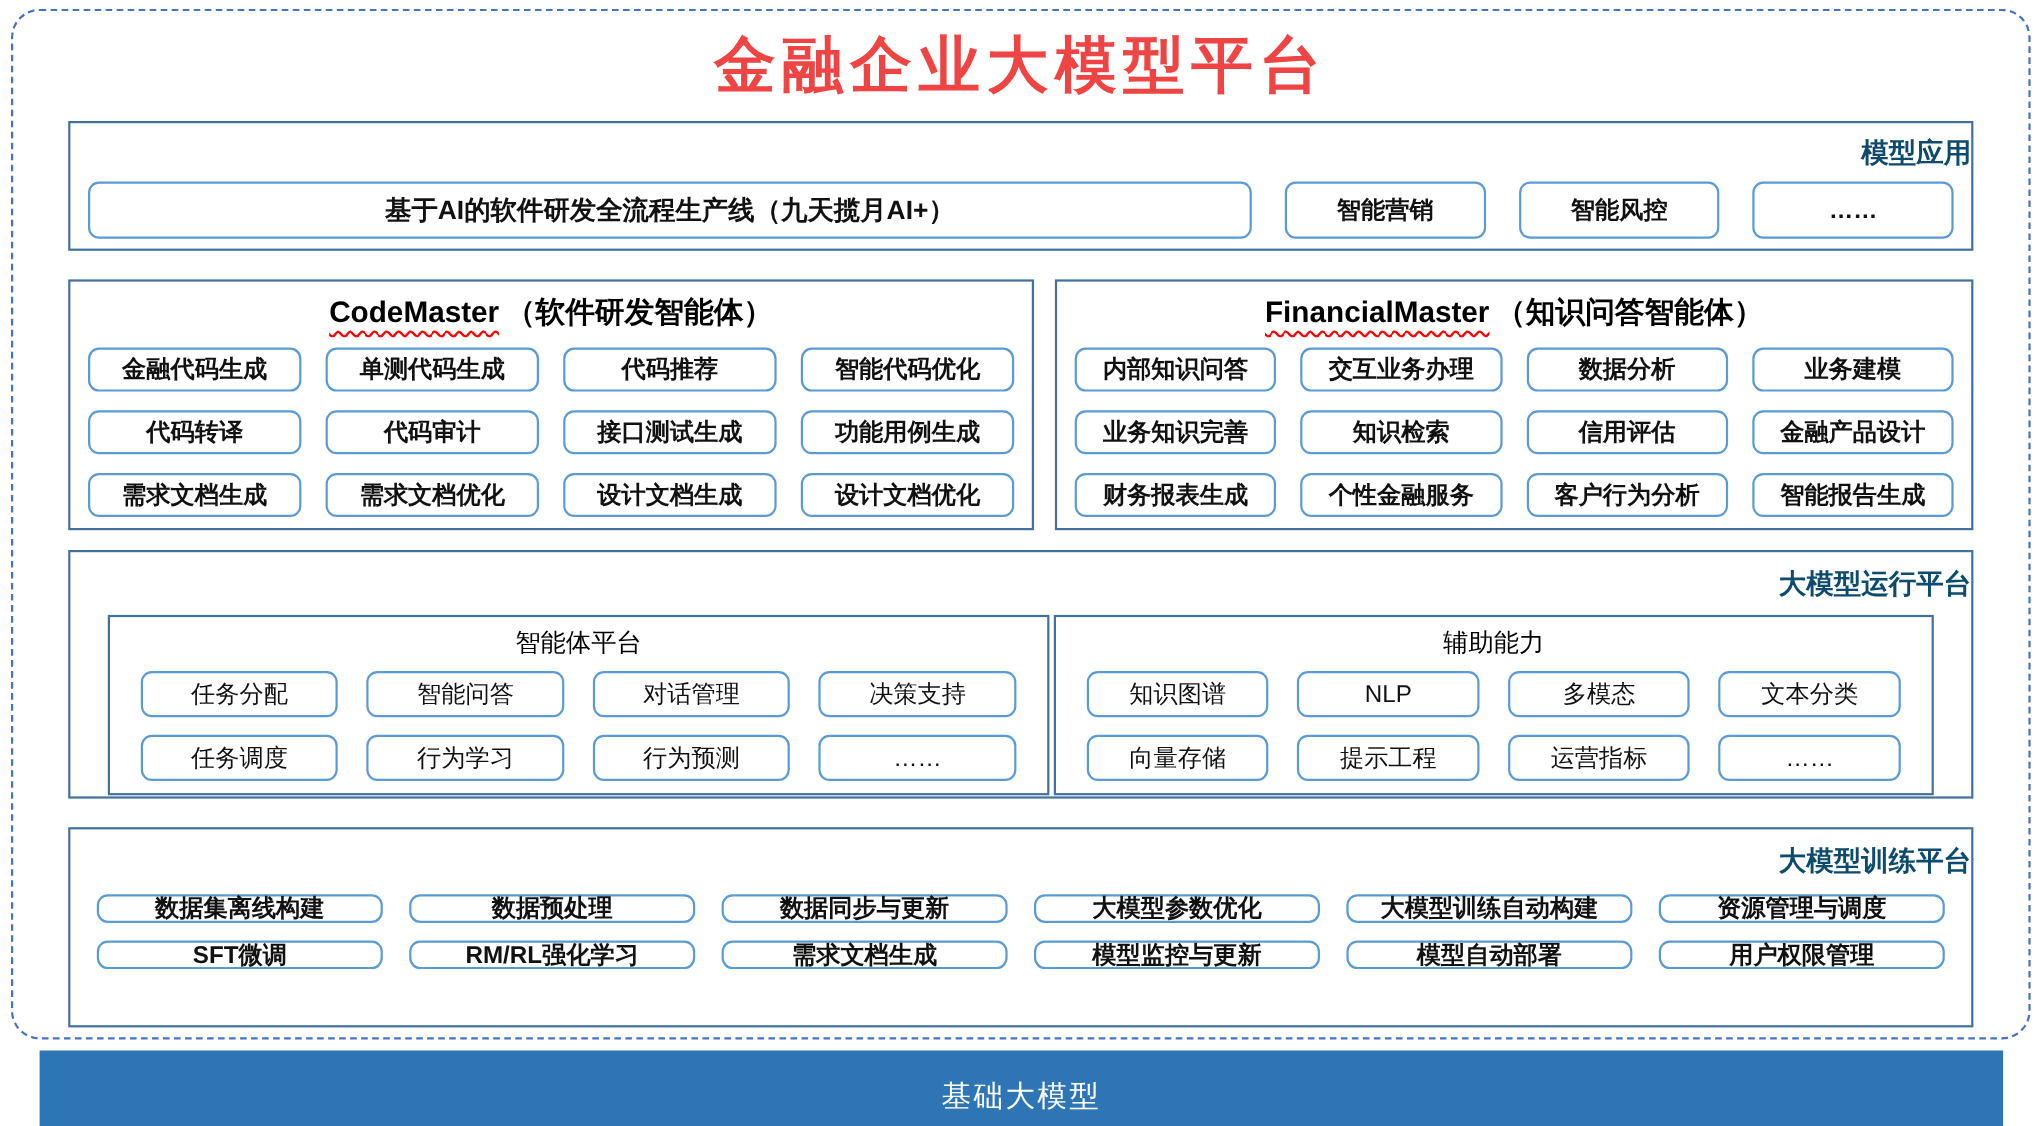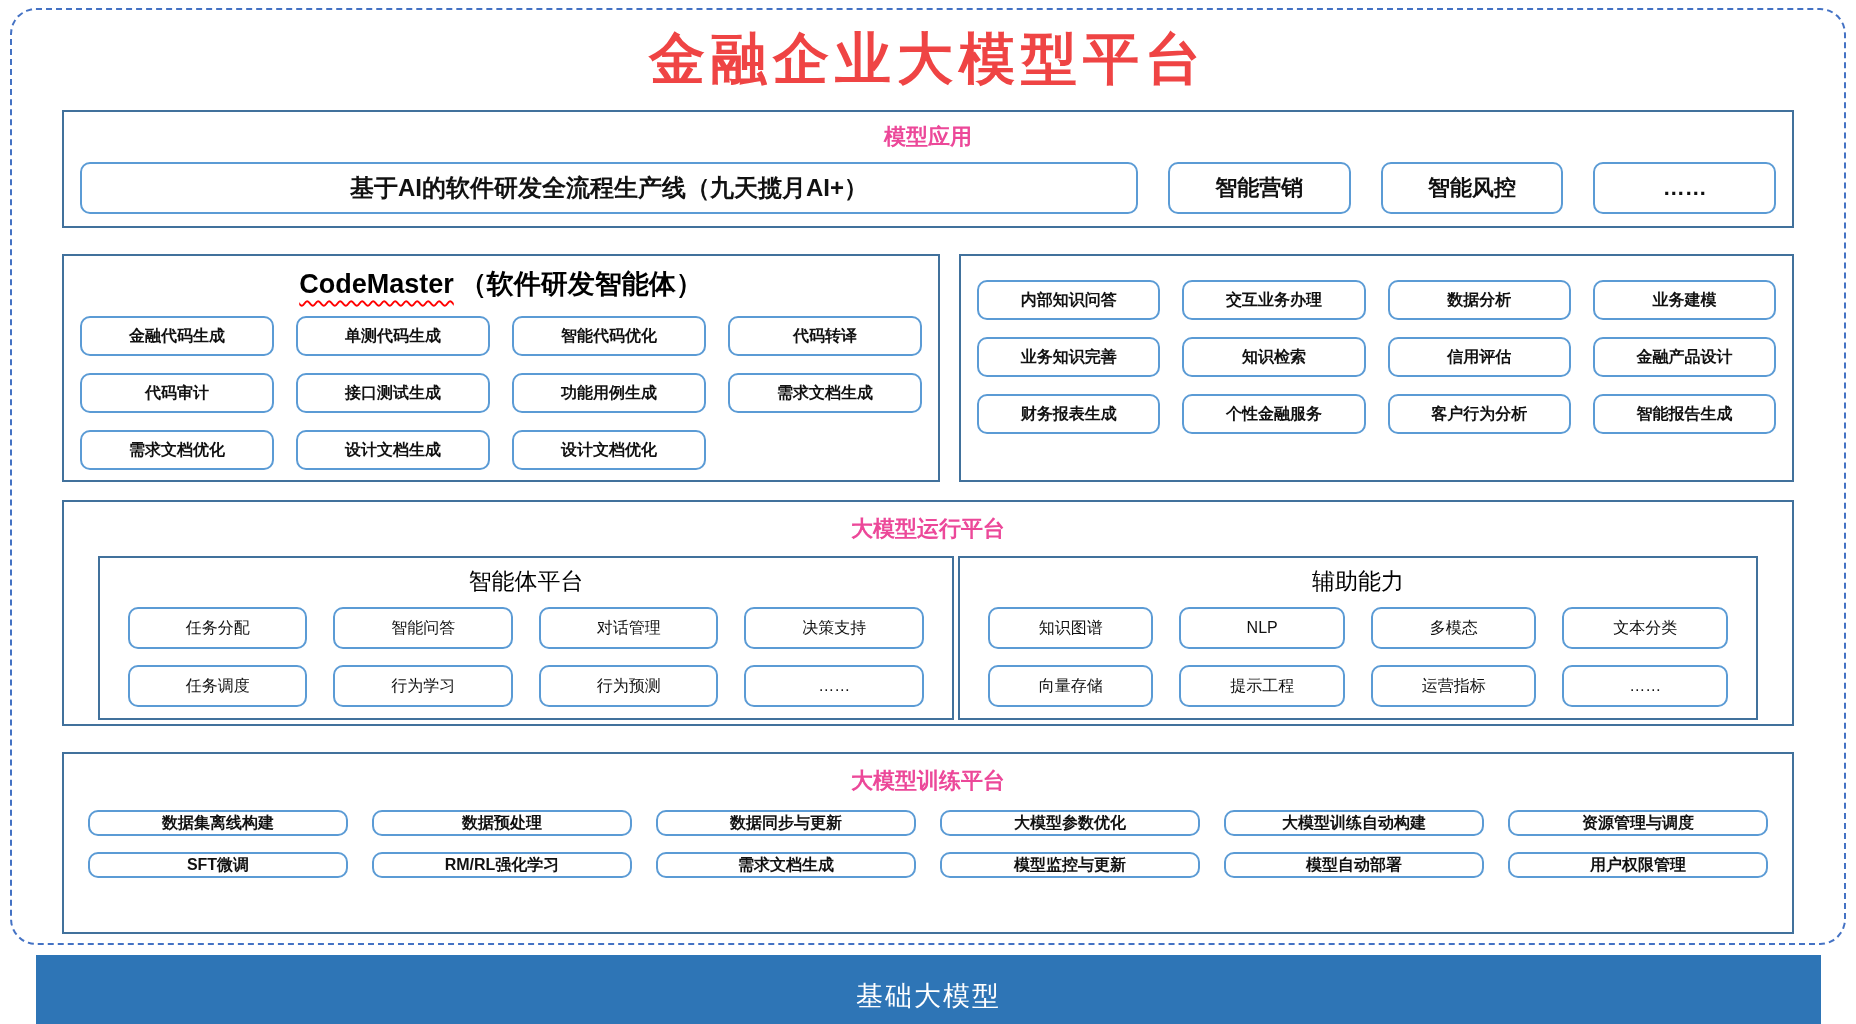--- a/index.html
+++ b/index.html
@@ -13,29 +13,29 @@
     border:2px dashed #4472C4; border-radius:26px;
     padding:0 50px;
   }
   .main-title {
     height:100px; display:flex; align-items:center; justify-content:center;
     font-family:"DejaVu Serif","Liberation Serif",serif;
     font-size:56px; font-weight:bold; letter-spacing:6px; color:#ef4444;
   }
   .box { border:2px solid #41719C; background:#ffffff; }
   .box-title {
-    text-align:center; font-weight:bold; font-size:22px; color:#ec4899;
+    text-align:right; font-weight:bold; font-size:25px; color:#0c4a6e;
   }
   
   .app-box { height:118px; padding-top:10px; }
   .app-row { display:flex; gap:30px; padding:10px 16px 12px; }
   .node {
     border:2px solid #5B9BD5; border-radius:10px; background:#ffffff;
     display:flex; align-items:center; justify-content:center;
-    font-size:16px; color:#111111; white-space:nowrap;
+    font-size:22px; color:#111111; white-space:nowrap;
   }
   .app-node { height:52px; flex:1; font-weight:bold; font-size:22px; }
   .app-node:first-child { flex:0 0 1058px; font-size:24px; }
   
   .agents-row { display:flex; gap:19px; margin-top:26px; height:228px; }
   .agent-box { padding-top:10px; }
   .agent-box.left { flex:0 0 878px; }
   .agent-box.right { flex:1; }
   .agent-title { text-align:center; font-size:27px; font-weight:bold; color:#000000; }
   .agent-title .zh { margin-left:6px; }
@@ -95,33 +95,37 @@
     </section>
 
     <div class="agents-row">
       <section class="box agent-box left">
         <div class="agent-title">
           <span class="wavy">CodeMaster</span><span class="zh">（软件研发智能体）</span>
         </div>
         <div class="grid4">
             <div class="node">金融代码生成</div>
             <div class="node">单测代码生成</div>
+            <div class="node">代码推荐</div>
             <div class="node">智能代码优化</div>
             <div class="node">代码转译</div>
             <div class="node">代码审计</div>
             <div class="node">接口测试生成</div>
             <div class="node">功能用例生成</div>
             <div class="node">需求文档生成</div>
             <div class="node">需求文档优化</div>
             <div class="node">设计文档生成</div>
             <div class="node">设计文档优化</div>
           </div>
       </section>
 
       <section class="box agent-box right">
+        <div class="agent-title">
+          <span class="wavy">FinancialMaster</span><span class="zh">（知识问答智能体）</span>
+        </div>
         <div class="grid4">
             <div class="node">内部知识问答</div>
             <div class="node">交互业务办理</div>
             <div class="node">数据分析</div>
             <div class="node">业务建模</div>
             <div class="node">业务知识完善</div>
             <div class="node">知识检索</div>
             <div class="node">信用评估</div>
             <div class="node">金融产品设计</div>
             <div class="node">财务报表生成</div>

